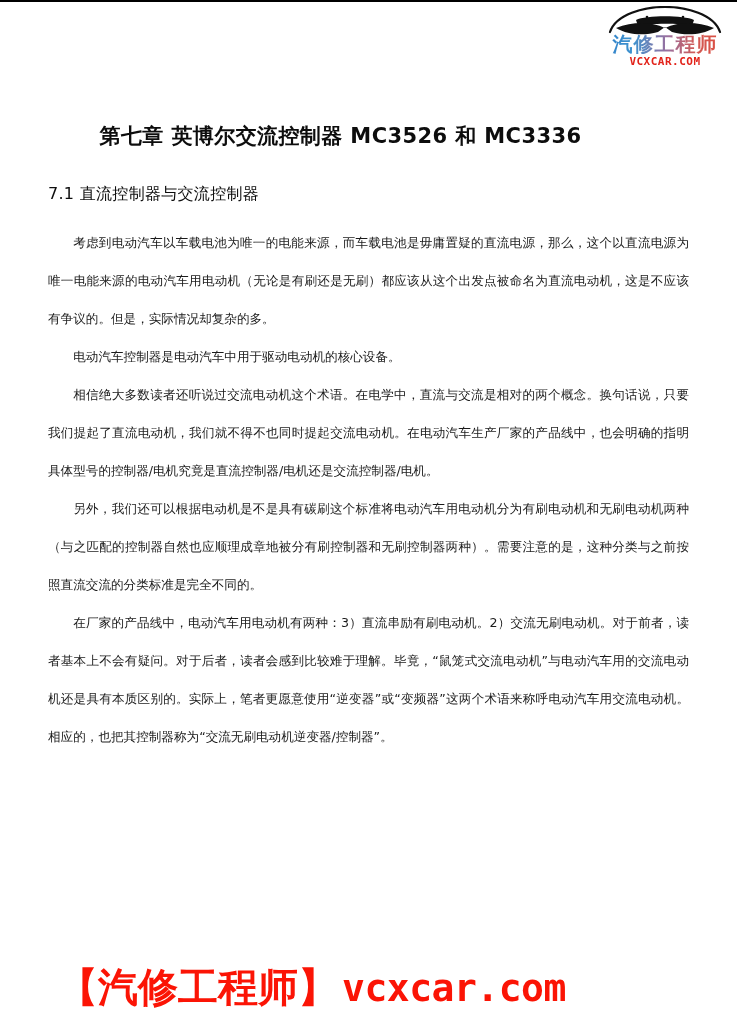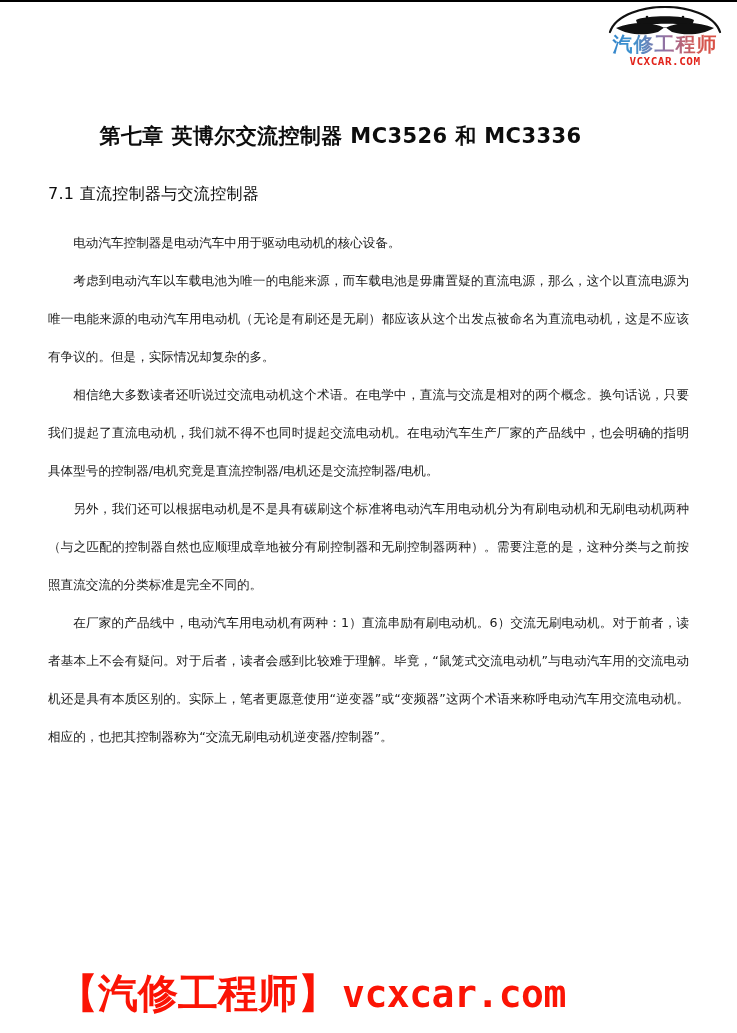--- a/index.html
+++ b/index.html
@@ -101,21 +101,21 @@
     margin: 0 0 0 0;
     text-indent: 2em;
     text-align: justify;
     text-justify: inter-character;
   }
 
   
   .footer-mark {
     position: absolute;
     left: 58px;
-    bottom: 20px;
+    bottom: 26px;
     display: flex;
     align-items: baseline;
     color: #fb1405;
   }
   .footer-cn {
     font-size: 40px;
     font-weight: 700;
     letter-spacing: 0px;
     line-height: 1;
     font-family: "DejaVu Sans", "Liberation Sans", sans-serif;
@@ -145,25 +145,25 @@
     </svg>
     <div class="logo-cn">汽修工程师</div>
     <div class="logo-url">VCXCAR.COM</div>
   </div>
 
   <h1 class="doc-title">第七章 英博尔交流控制器 MC3526 和 MC3336</h1>
 
   <h2 class="section-title">7.1  直流控制器与交流控制器</h2>
 
   <div class="body-text">
+    <p>考虑到电动汽车以车载电池为唯一的电能来源，而车载电池是毋庸置疑的直流电源，那么，这个以直流电源为唯一电能来源的电动汽车用电动机（无论是有刷还是无刷）都应该从这个出发点被命名为直流电动机，这是不应该有争议的。但是，实际情况却复杂的多。</p>
     <p>电动汽车控制器是电动汽车中用于驱动电动机的核心设备。</p>
-    <p>考虑到电动汽车以车载电池为唯一的电能来源，而车载电池是毋庸置疑的直流电源，那么，这个以直流电源为唯一电能来源的电动汽车用电动机（无论是有刷还是无刷）都应该从这个出发点被命名为直流电动机，这是不应该有争议的。但是，实际情况却复杂的多。</p>
     <p>相信绝大多数读者还听说过交流电动机这个术语。在电学中，直流与交流是相对的两个概念。换句话说，只要我们提起了直流电动机，我们就不得不也同时提起交流电动机。在电动汽车生产厂家的产品线中，也会明确的指明具体型号的控制器/电机究竟是直流控制器/电机还是交流控制器/电机。</p>
     <p>另外，我们还可以根据电动机是不是具有碳刷这个标准将电动汽车用电动机分为有刷电动机和无刷电动机两种（与之匹配的控制器自然也应顺理成章地被分有刷控制器和无刷控制器两种）。需要注意的是，这种分类与之前按照直流交流的分类标准是完全不同的。</p>
-    <p>在厂家的产品线中，电动汽车用电动机有两种：1）直流串励有刷电动机。6）交流无刷电动机。对于前者，读者基本上不会有疑问。对于后者，读者会感到比较难于理解。毕竟，“鼠笼式交流电动机”与电动汽车用的交流电动机还是具有本质区别的。实际上，笔者更愿意使用“逆变器”或“变频器”这两个术语来称呼电动汽车用交流电动机。相应的，也把其控制器称为“交流无刷电动机逆变器/控制器”。</p>
+    <p>在厂家的产品线中，电动汽车用电动机有两种：3）直流串励有刷电动机。2）交流无刷电动机。对于前者，读者基本上不会有疑问。对于后者，读者会感到比较难于理解。毕竟，“鼠笼式交流电动机”与电动汽车用的交流电动机还是具有本质区别的。实际上，笔者更愿意使用“逆变器”或“变频器”这两个术语来称呼电动汽车用交流电动机。相应的，也把其控制器称为“交流无刷电动机逆变器/控制器”。</p>
   </div>
 
   <div class="footer-mark">
     <span class="footer-cn">【汽修工程师】</span>
     <span class="footer-url">vcxcar.com</span>
   </div>
 
 </div>
 
 </body></html>

